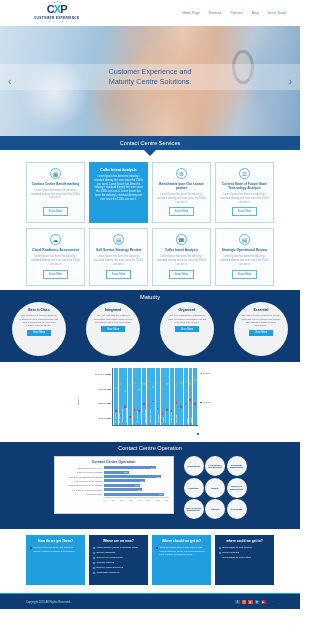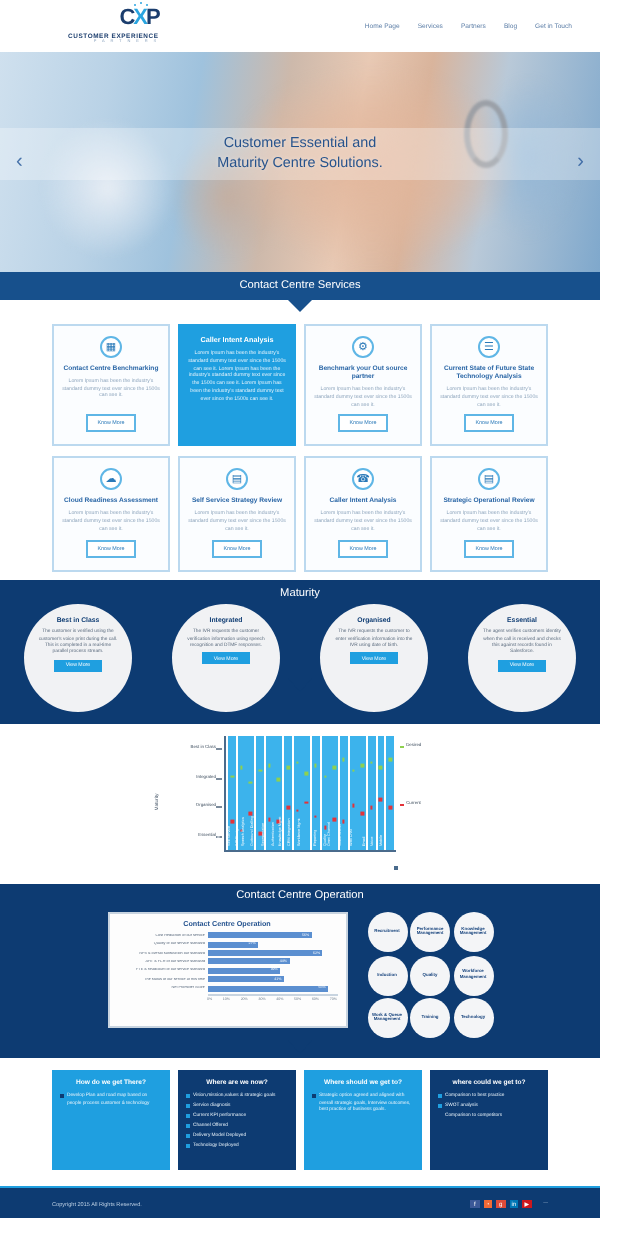--- a/index.html
+++ b/index.html
@@ -7,21 +7,21 @@
   body {
     font-family: "Liberation Sans", sans-serif;
     background:#ffffff;
     color:#333;
     font-size:4px;
     -webkit-font-smoothing:antialiased;
   }
 
   
   .header { height:26px; background:#ffffff; display:flex; align-items:center; padding:0 14px; }
-  .logo { display:flex; flex-direction:column; align-items:flex-end; margin-left:20px; }
+  .logo { display:flex; flex-direction:column; align-items:center; margin-left:20px; }
   .logo-mark { font-size:11px; font-weight:bold; color:#1b3d6d; letter-spacing:-1px; line-height:1; position:relative; }
   .logo-mark .x { color:#2aa5e0; }
   .logo-dots { position:absolute; top:-2px; left:7px; width:7px; height:3px; }
   .logo-dots i { position:absolute; width:1.5px; height:1.5px; border-radius:50%; background:#2aa5e0; display:block; }
   .logo-name { font-size:3.2px; letter-spacing:0.3px; color:#1b3d6d; font-weight:bold; margin-top:1px; white-space:nowrap; }
   .logo-sub { font-size:2px; letter-spacing:1.2px; color:#8aa2bd; margin-top:0.5px; }
   .nav { margin-left:auto; display:flex; gap:9px; }
   .nav a { font-size:3.3px; color:#5b7da6; text-decoration:none; white-space:nowrap; }
 
   
@@ -166,21 +166,21 @@
     <a href="#">Partners</a>
     <a href="#">Blog</a>
     <a href="#">Get in Touch</a>
   </div>
 </div>
 
 <div class="hero">
   <div class="hero-headset"></div>
   <div class="hero-band"></div>
   <div class="hero-text">
-    <div>Customer Essential and</div>
+    <div>Customer Experience and</div>
     <div>Maturity Centre Solutions.</div>
   </div>
   <div class="hero-arrow l">‹</div>
   <div class="hero-arrow r">›</div>
 </div>
 
 <div class="bar">
   <span>Contact Centre Services</span>
   <span class="caret-down"></span>
 </div>

